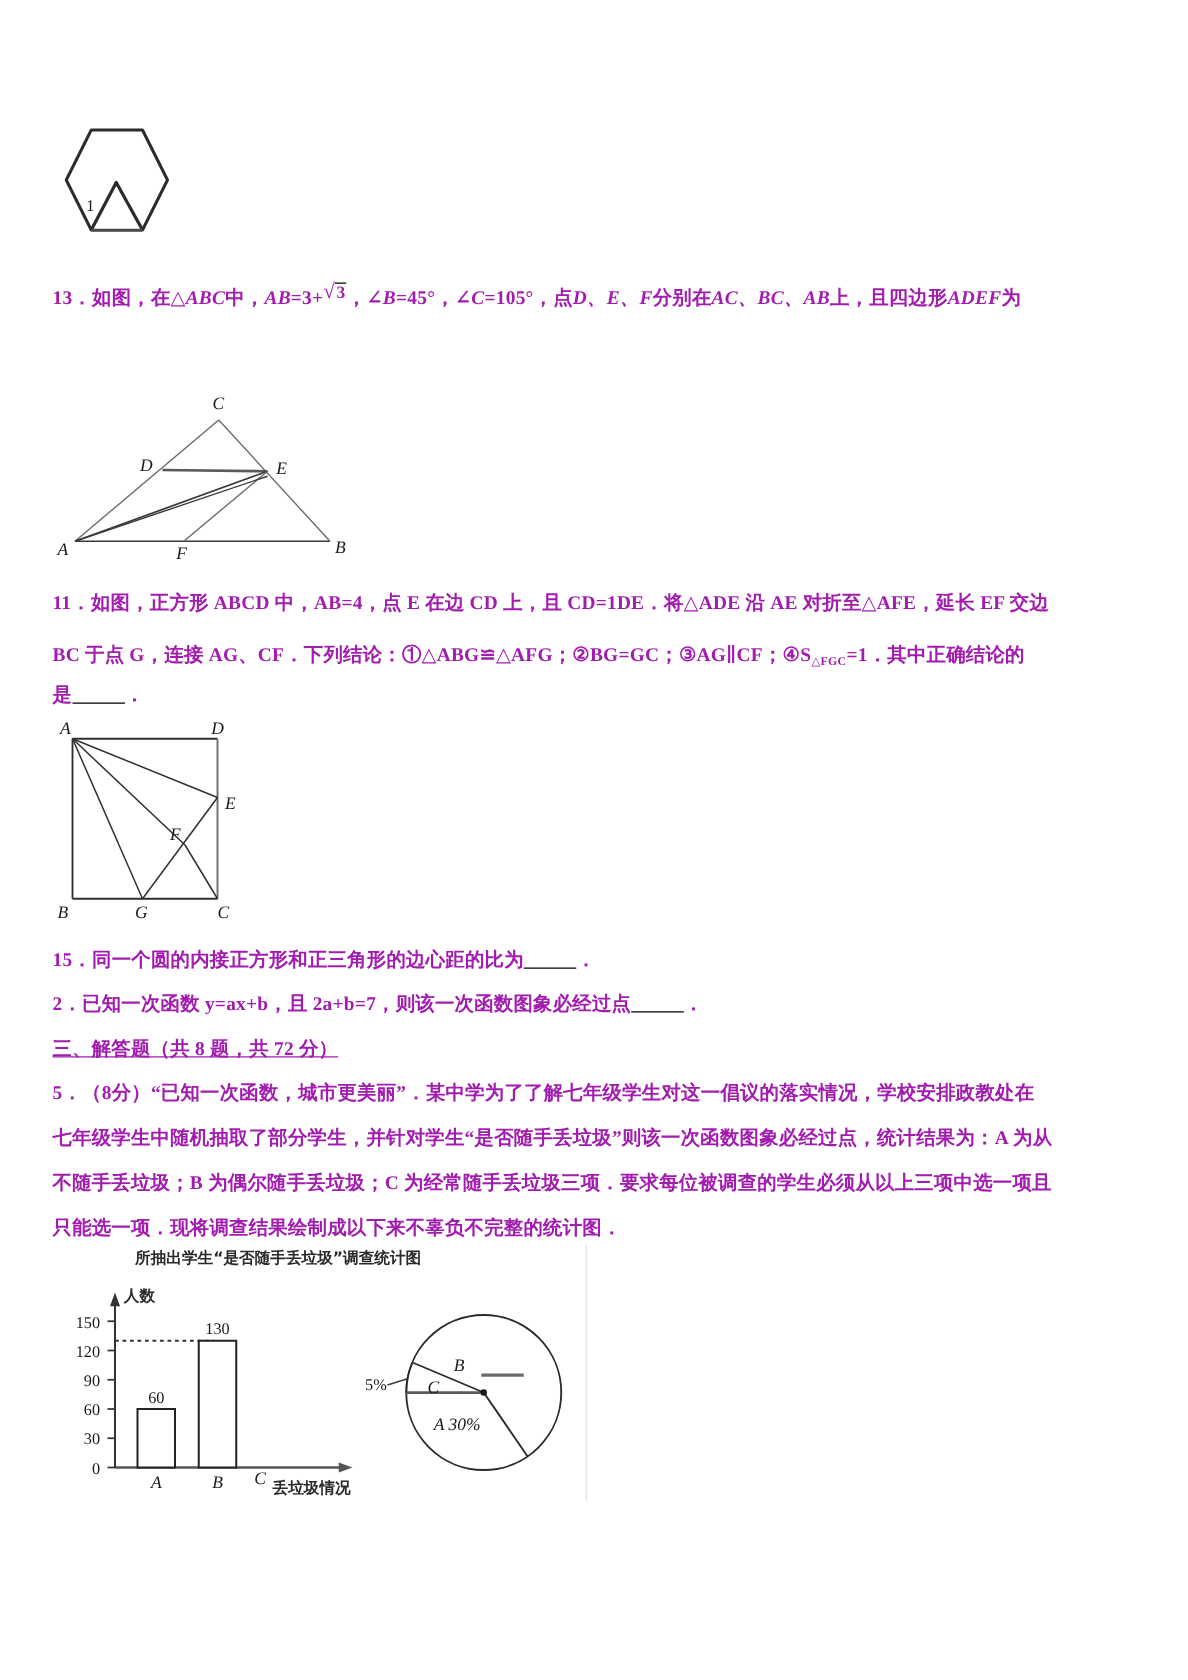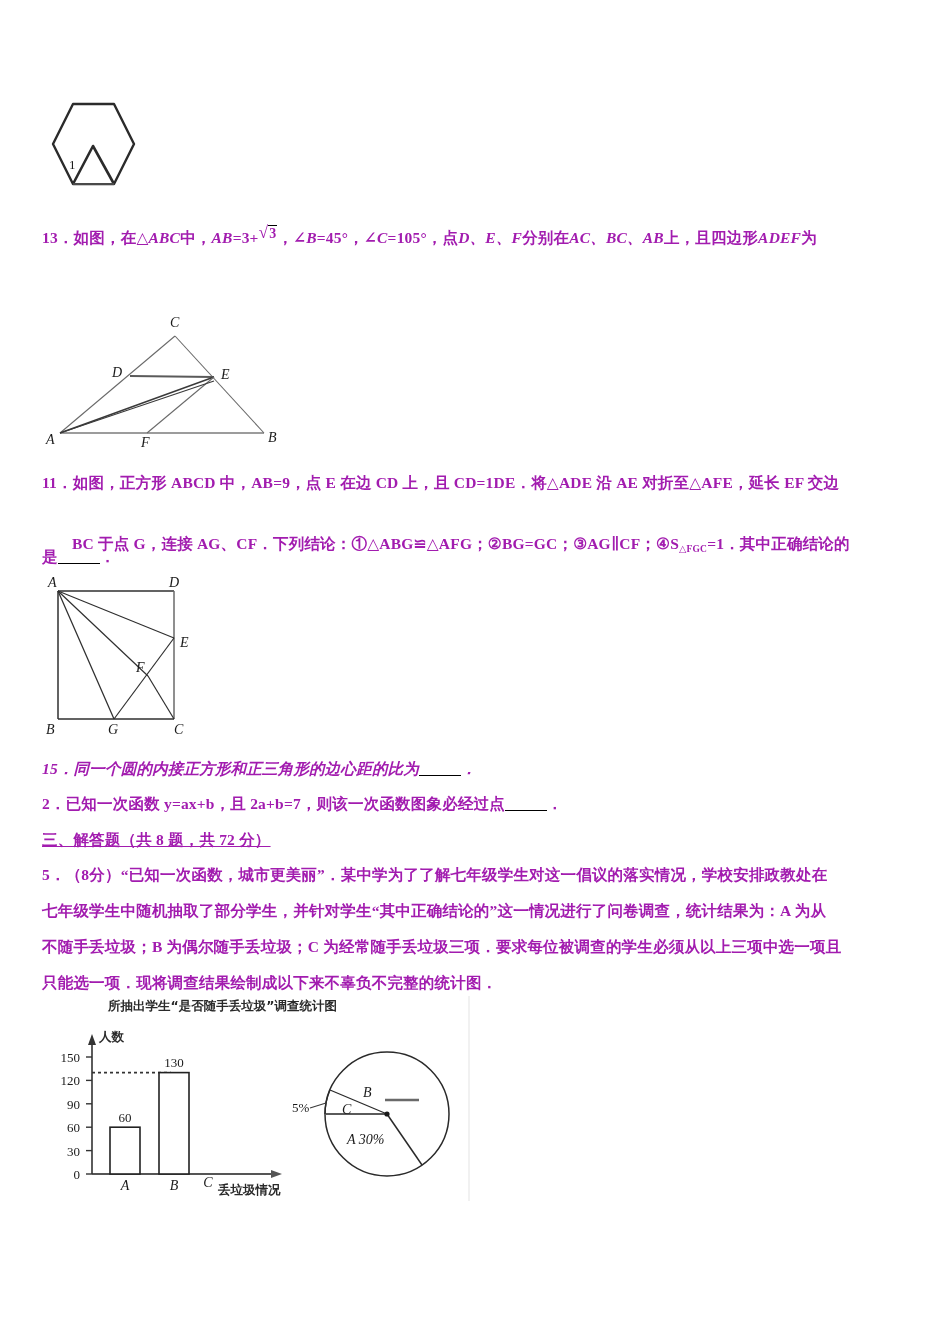--- a/index.html
+++ b/index.html
@@ -104,23 +104,23 @@
       <text class="lbl" x="128" y="22">C</text>
       <text class="lbl" x="70" y="72">D</text>
       <text class="lbl" x="179" y="74">E</text>
       <text class="lbl" x="4" y="139">A</text>
       <text class="lbl" x="99" y="142">F</text>
       <text class="lbl" x="226" y="137">B</text>
     </svg>
   </div>
 
   <div class="qtext" style="left:42px; top:464px;">
-    <span>11．</span><span>如图，正方形 ABCD 中，AB=9，点 E 在边 CD 上，且 CD=1DE．将△ADE 沿 AE 对折至△AFE，延长 EF 交边</span>
-  </div>
-  <div class="qtext" style="left:42px; top:525px;margin-left:30px;">
+    <span>11．</span><span>如图，正方形 ABCD 中，AB=4，点 E 在边 CD 上，且 CD=1DE．将△ADE 沿 AE 对折至△AFE，延长 EF 交边</span>
+  </div>
+  <div class="qtext" style="left:42px; top:506px;">
     <span>BC 于点 G，连接 AG、CF．下列结论：①△ABG≌△AFG；②BG=GC；③AG</span><span>∥</span><span>CF；④S</span><span class="sub">△FGC</span><span>=1．其中正确结论的</span>
   </div>
   <div class="qtext" style="left:42px; top:538px;">
     <span>是</span><span class="blank"></span><span>．</span>
   </div>
 
   <div class="fig" style="left:36px; top:576px;">
     <svg width="210" height="165" viewBox="0 0 210 165">
 
       <line x1="22" y1="15" x2="138" y2="15" stroke="#2f2f2f" stroke-width="1.5"></line>
@@ -137,34 +137,34 @@
       <text class="lbl" x="12" y="11">A</text>
       <text class="lbl" x="133" y="11">D</text>
       <text class="lbl" x="144" y="71">E</text>
       <text class="lbl" x="100" y="96">F</text>
       <text class="lbl" x="10" y="158">B</text>
       <text class="lbl" x="72" y="158">G</text>
       <text class="lbl" x="138" y="158">C</text>
     </svg>
   </div>
 
-  <div class="qtext" style="left:42px; top:750px;font-style:italic;">
+  <div class="qtext" style="left:42px; top:750px;">
     <span>15．</span><span>同一个圆的内接正方形和正三角形的边心距的比为</span><span class="blank"></span><span>．</span>
   </div>
 
   <div class="qtext" style="left:42px; top:785px;">
     <span>2．</span><span>已知一次函数 y=ax+b，且 2a+b=7，则该一次函数图象必经过点</span><span class="blank"></span><span>．</span>
   </div>
 
   <div class="qtext" style="left:42px; top:821px;text-decoration:underline;">三、解答题（共 8 题，共 72 分）</div>
 
   <div class="qtext" style="left:42px; top:856px;">
     <span>5．</span><span>（8分）</span><span>“已知一次函数，城市更美丽”．某中学为了了解七年级学生对这一倡议的落实情况，学校安排政教处在</span>
   </div>
-  <div class="qtext" style="left:42px; top:892px;">七年级学生中随机抽取了部分学生，并针对学生“其中正确结论的”这一情况进行了问卷调查，统计结果为：A 为从</div>
+  <div class="qtext" style="left:42px; top:892px;">七年级学生中随机抽取了部分学生，并针对学生“是否随手丢垃圾”则该一次函数图象必经过点，统计结果为：A 为从</div>
   <div class="qtext" style="left:42px; top:928px;">不随手丢垃圾；B 为偶尔随手丢垃圾；C 为经常随手丢垃圾三项．要求每位被调查的学生必须从以上三项中选一项且</div>
   <div class="qtext" style="left:42px; top:964px;">只能选一项．现将调查结果绘制成以下来不辜负不完整的统计图．</div>
 
   <div class="fig" style="left:42px; top:996px;">
     <svg width="430" height="205" viewBox="0 0 430 205">
 
       <line x1="427" y1="0" x2="427" y2="205" stroke="#e3e3e3" stroke-width="1"></line>
 
       <text class="cn" x="66" y="14">所抽出学生“是否随手丢垃圾”调查统计图</text>
 

